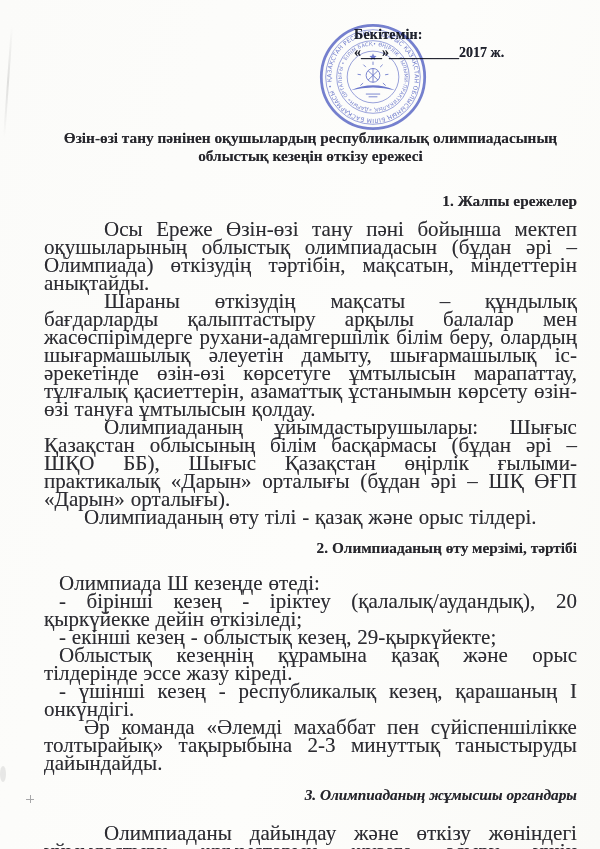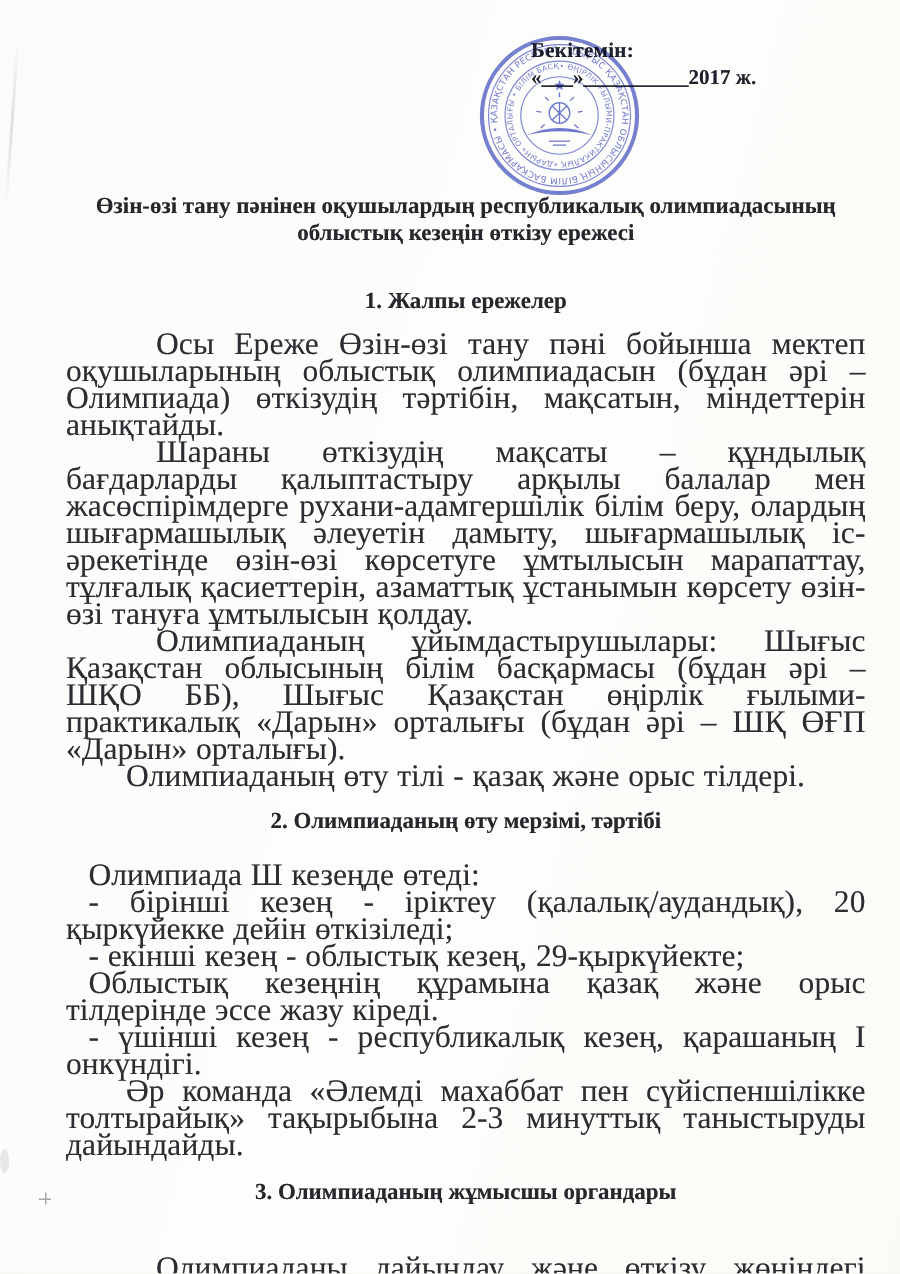--- a/index.html
+++ b/index.html
@@ -46,27 +46,27 @@
   .stamp text { fill:var(--stamp-color,#4656c2); font-family:"DejaVu Sans",sans-serif; }
   .stamp .fill { fill:var(--stamp-color,#4656c2); }
   
   .content { position:absolute; left:44px; top:129px; width:533px; }
   .doc-title {
     margin:0; text-align:center; font-weight:bold;
     font-size:15.3px; line-height:18px; color:#26262c;
     text-shadow:0 0 .4px rgba(38,38,44,.5);
   }
   .section-heading {
-    margin:0; text-align:center; font-weight:bold;
+    margin:0; text-align:right; font-weight:bold;
     font-size:15.3px; line-height:18px; color:#26262c;
     text-shadow:0 0 .4px rgba(38,38,44,.5);
   }
   .h1 { margin-top:27px; margin-bottom:10px; }
   .h2 { margin-top:13px; margin-bottom:17px; }
-  .h3 { margin-top:14px; margin-bottom:32px; }
+  .h3 { margin-top:14px; margin-bottom:20px;font-style:italic; }
   .content p.body {
     margin:0; font-size:21px; line-height:18px;
     text-align:justify; word-spacing:.5px; letter-spacing:.05px;
     color:#2c2c32; text-shadow:0 0 .4px rgba(44,44,50,.4);
   }
   .ind-lg { text-indent:60px; }
   .ind-md { text-indent:40px; }
   .ind-sm { text-indent:15px; }
 </style>
 </head>

